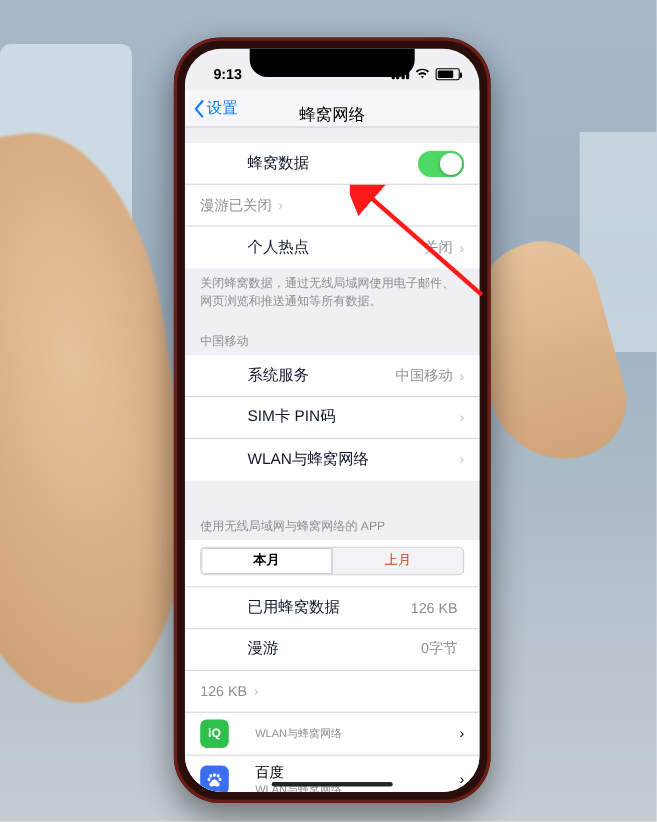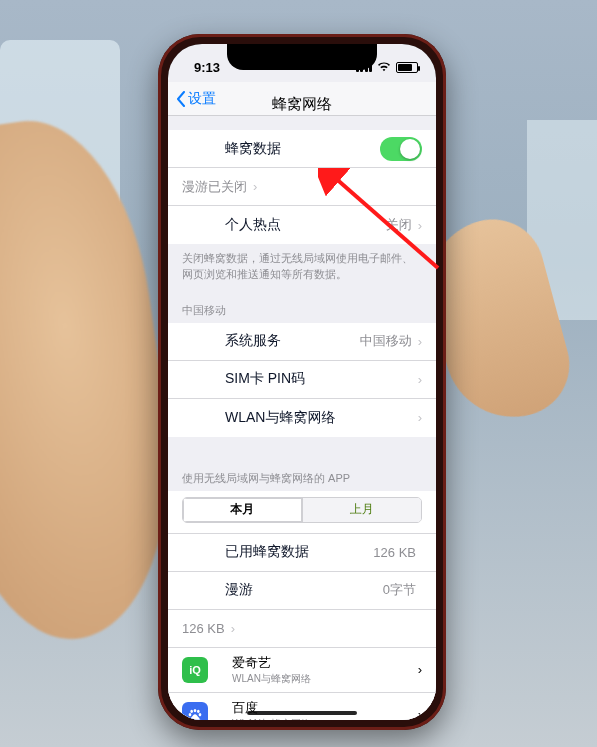--- a/index.html
+++ b/index.html
@@ -129,21 +129,21 @@
   }
   .seg{
     display:flex; border:1px solid #cfcfd3;
     border-radius:5px; overflow:hidden; height:26px;
   }
   .seg div{
     flex:1; display:flex; align-items:center; justify-content:center;
     font-size:12px; color:#000;
   }
   .seg div.active{background:#fff; font-weight:600; box-shadow:inset 0 0 0 1px #cfcfd3;}
-  .seg div:not(.active){background:#f3f3f6; color:#4d7c0f;}
+  .seg div:not(.active){background:#f3f3f6; color:#c2410c;}
   .seg div:first-child{border-right:1px solid #cfcfd3}
   .app-row{ padding:6px 14px; display:flex; align-items:center; border-bottom:.5px solid #d7d7db;}
   .app-icon{width:26px;height:26px;border-radius:6px;margin-right:24px;display:flex;align-items:center;justify-content:center;font-size:11px;font-weight:700;color:#fff;flex-shrink:0}
   .app-text{flex:1; display:flex; flex-direction:column;}
   .app-name{font-size:13px}
   .app-sub{font-size:10px;color:#8e8e93}
   .arrow-annot{
     position:absolute; z-index:20;
     left:318px; top:168px;
     pointer-events:none;
@@ -255,21 +255,20 @@
             <span class="value">0字节</span>
           </div>
           <div class="row indent">
             <span class="value">126 KB</span>
             <span class="chev">›</span>
           </div>
 
           <div class="app-row">
             <div class="app-icon" style="background:#2fbf4b">iQ</div>
             <div class="app-text">
-              <span class="app-name">爱奇艺</span>
               <span class="app-sub">WLAN与蜂窝网络</span>
             </div>
             <span class="chev">›</span>
           </div>
 
           <div class="app-row">
             <div class="app-icon" style="background:#3a6df0">
               <svg viewBox="0 0 24 24" width="16" height="16">
                   <path fill="#fff" d="M7 9c1.2 0 2-1.3 2-2.6S8.2 4 7 4 5 5.1 5 6.4 5.8 9 7 9zm5-1c1.2 0 2-1.3 2-2.6S13.2 3 12 3s-2 1.1-2 2.4S10.8 8 12 8zm5 1c1.2 0 2-1.3 2-2.6S18.2 4 17 4s-2 1.1-2 2.4S15.8 9 17 9zM4.5 14c1.2 0 2-1.2 2-2.4S5.7 9 4.5 9 2.5 10.2 2.5 11.6 3.3 14 4.5 14zm15 0c1.2 0 2-1.2 2-2.4S20.7 9 19.5 9s-2 1.2-2 2.6 0.8 2.4 2 2.4zM12 11c-2 0-3 1.8-4.2 3.2C6.4 15.8 5 16.4 5 18.2 5 20 6.7 21 8.4 21c1.6 0 2-0.7 3.6-0.7s2 0.7 3.6 0.7c1.7 0 3.4-1 3.4-2.8s-1.4-2.4-2.8-4C15 12.8 14 11 12 11z"></path>
                 </svg>

